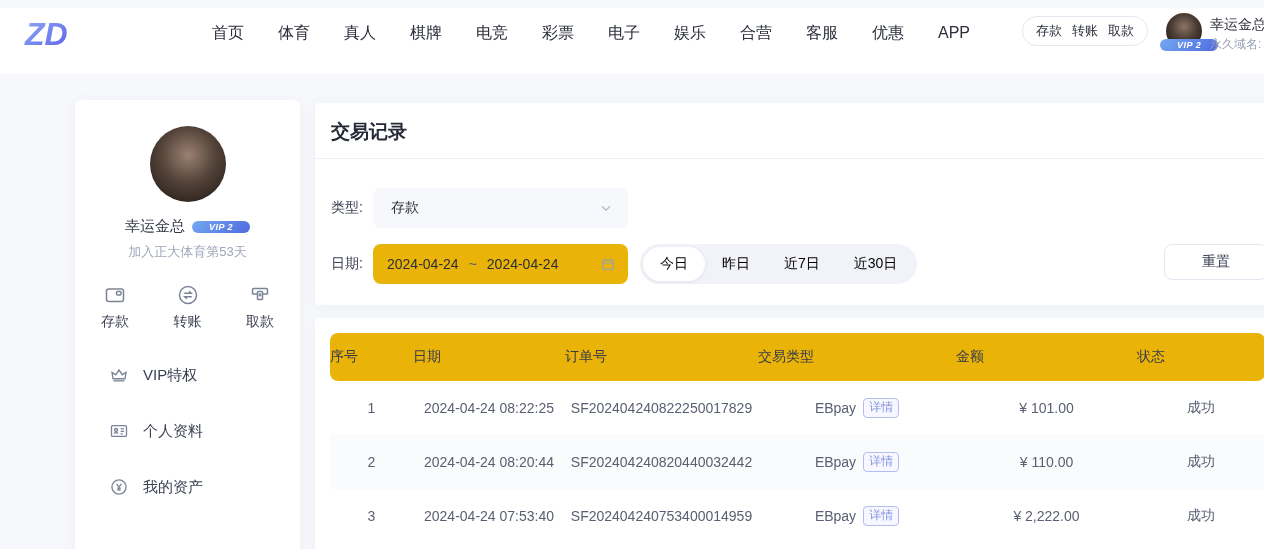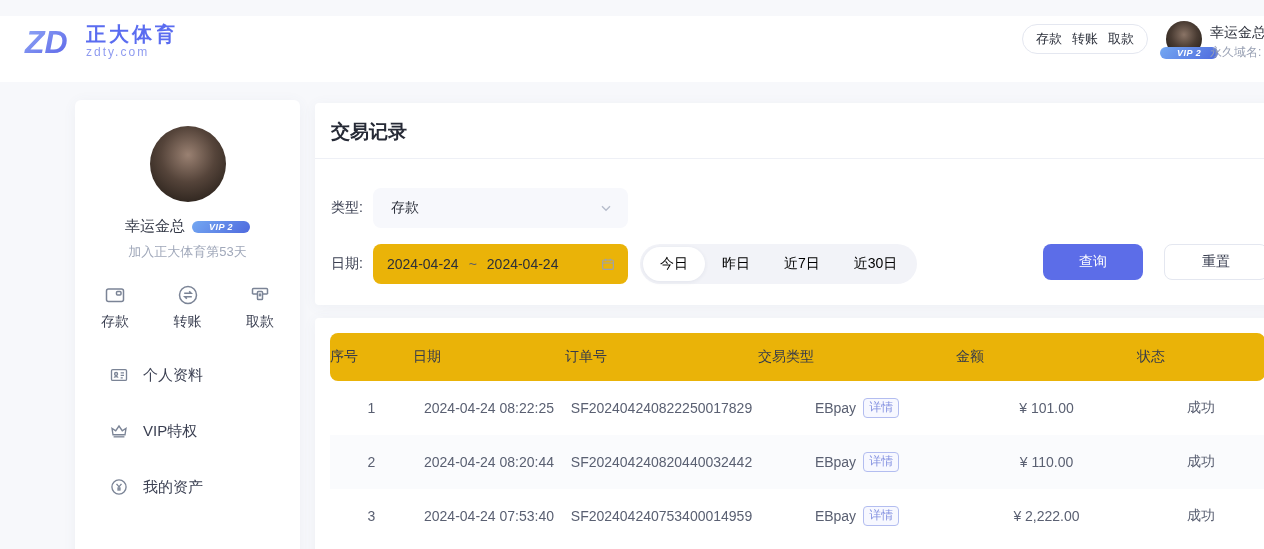--- a/index.html
+++ b/index.html
@@ -2,21 +2,21 @@
 <html><head>
 <meta charset="utf-8">
 <style>
   * { box-sizing: border-box; margin: 0; padding: 0; }
   html,body { background:#fff; }
   .page {
     position: relative; width: 1264px; height: 549px; overflow: hidden;
     background: #f7f8fb; font-family: "Liberation Sans", sans-serif; color:#2b2f3a;
   }
   
-  .topbar { position:absolute; left:0; top:16px; width:1264px; height:66px; background:#fff; }
+  .topbar { position:absolute; left:0; top:8px; width:1264px; height:66px; background:#fff; }
   .logo { position:absolute; left:24px; top:4px; display:flex; align-items:center; gap:8px; cursor:pointer; }
   .brand-text .brand-name { font-size:20px; font-weight:bold; color:#5a6cf0; letter-spacing:3px; line-height:22px; }
   .brand-text .brand-domain { font-size:12px; color:#8f9bf0; letter-spacing:2px; line-height:14px; }
   .mainnav { position:absolute; left:212px; top:0; height:50px; display:flex; align-items:center; gap:34px; }
   .mainnav span { font-size:16px; color:#2b2f3a; cursor:pointer; white-space:nowrap; }
   .wallet-pill { position:absolute; left:1022px; top:8px; height:30px; border:1px solid #e4e7f0; border-radius:16px;
     display:flex; align-items:center; gap:10px; padding:0 13px; background:#fff; }
   .wallet-pill span { font-size:13px; color:#2b2f3a; cursor:pointer; white-space:nowrap; }
   .user-block { position:absolute; left:1166px; top:5px; width:110px; height:44px; }
   .avatar-sm { position:absolute; left:0; top:0; width:36px; height:36px; border-radius:50%;
@@ -89,26 +89,36 @@
     <div class="logo">
       <svg width="54" height="42" viewBox="0 0 54 42">
         <defs>
           <linearGradient id="lg1" x1="0" y1="0" x2="1" y2="1">
             <stop offset="0" stop-color="#93abf6"></stop>
               <stop offset="1" stop-color="#5a63e8"></stop>
           </linearGradient>
         </defs>
         <text x="1" y="33" font-size="32" font-weight="bold" font-style="italic" font-family="Liberation Sans, sans-serif" fill="url(#lg1)">ZD</text>
       </svg>
-      <div class="brand-text">
-        <div class="brand-name">正大体育</div>
-        <div class="brand-domain">zdty.com</div>
-      </div>
-    </div>
-
+    </div>
+
+    <nav class="mainnav">
+      <span>首页</span>
+      <span>体育</span>
+      <span>真人</span>
+      <span>棋牌</span>
+      <span>电竞</span>
+      <span>彩票</span>
+      <span>电子</span>
+      <span>娱乐</span>
+      <span>合营</span>
+      <span>客服</span>
+      <span>优惠</span>
+      <span>APP</span>
+    </nav>
 
     <div class="wallet-pill">
       <span>存款</span>
       <span>转账</span>
       <span>取款</span>
     </div>
 
     <div class="user-block">
       <div class="avatar-sm"></div>
       <span class="vip-badge">VIP 2</span>
@@ -154,36 +164,36 @@
           </svg>
         </span>
         <span class="qlabel">取款</span>
       </div>
     </div>
 
     <div class="side-menu">
       <div class="menu-item">
         <span class="icon">
           <svg width="20" height="20" viewBox="0 0 24 24" fill="none" stroke="currentColor" stroke-width="1.6">
+            <path d="M4.8 16.5 3.6 8.8l4.5 2.9L12 6l3.9 5.7 4.5-2.9-1.2 7.7z"></path>
+            <path d="M5.5 19h13"></path>
+          </svg>
+        </span>
+        <span class="mlabel">VIP特权</span>
+      </div>
+      <div class="menu-item">
+        <span class="icon">
+          <svg width="20" height="20" viewBox="0 0 24 24" fill="none" stroke="currentColor" stroke-width="1.6">
             <rect x="3" y="5.5" width="18" height="13" rx="1.5"></rect>
             <circle cx="8.5" cy="10.8" r="1.8"></circle>
             <path d="M6.3 15.2c.5-1.6 4-1.6 4.5 0"></path>
             <path d="M14 9.5h4M14 12.5h4M14 15.5h2.5"></path>
           </svg>
         </span>
         <span class="mlabel">个人资料</span>
-      </div>
-      <div class="menu-item">
-        <span class="icon">
-          <svg width="20" height="20" viewBox="0 0 24 24" fill="none" stroke="currentColor" stroke-width="1.6">
-            <path d="M4.8 16.5 3.6 8.8l4.5 2.9L12 6l3.9 5.7 4.5-2.9-1.2 7.7z"></path>
-            <path d="M5.5 19h13"></path>
-          </svg>
-        </span>
-        <span class="mlabel">VIP特权</span>
       </div>
       <div class="menu-item">
         <span class="icon">
           <svg width="20" height="20" viewBox="0 0 24 24" fill="none" stroke="currentColor" stroke-width="1.6">
             <circle cx="12" cy="12" r="8.5"></circle>
             <path d="M9 8.2l3 3.6 3-3.6M12 11.8v4.7M9.8 13.4h4.4M9.8 15.4h4.4"></path>
           </svg>
         </span>
         <span class="mlabel">我的资产</span>
       </div>
@@ -222,21 +232,20 @@
         </span>
       </div>
       <div class="segmented">
         <span class="seg-item active">今日</span>
         <span class="seg-item">昨日</span>
         <span class="seg-item">近7日</span>
         <span class="seg-item">近30日</span>
       </div>
     </div>
 
-    <div class="btn btn-search">查询</div>
     <div class="btn btn-reset">重置</div>
   </div>
 
   <div class="card table-card">
     <table class="tx">
       <colgroup>
         <col style="width:83px">
           <col style="width:152px">
           <col style="width:193px">
         <col style="width:198px">

